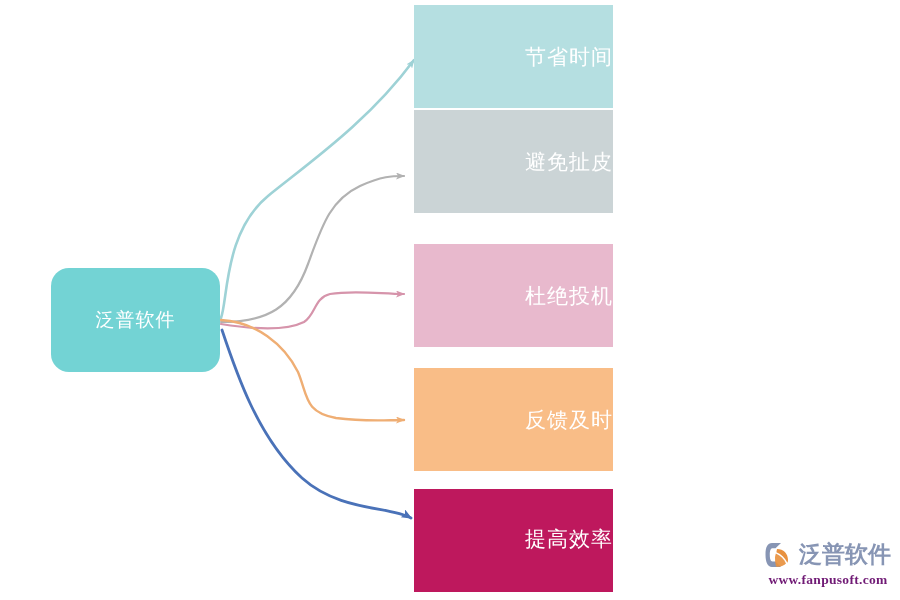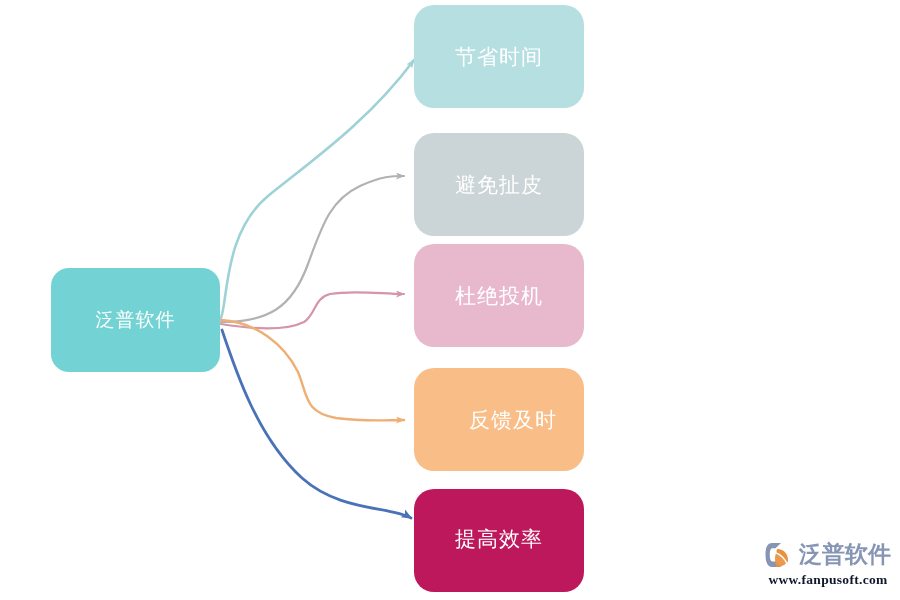--- a/index.html
+++ b/index.html
@@ -41,27 +41,28 @@
   .node.root {
     left: 51px;
     top: 268px;
     width: 169px;
     height: 104px;
     border-radius: 18px;
     font-size: 19px;
   }
   .node.leaf {
     left: 414px;
-    width: 170px;
+    width: 199px;
     height: 103px;
-    border-radius: 20px;
+    border-radius: 0;
     font-size: 21px;
+    justify-content: flex-end;
   }
   .leaf-0 { top: 5px; }
-  .leaf-1 { top: 133px; }
+  .leaf-1 { top: 110px; }
   .leaf-2 { top: 244px; }
   .leaf-3 { top: 368px; padding-left: 28px; }
   .leaf-4 { top: 489px; }
 
   #watermark {
     position: absolute;
     left: 762px;
     top: 536px;
     width: 132px;
     height: 56px;
@@ -85,21 +86,21 @@
     font-size: 23px;
     font-weight: bold;
     color: #8795b4;
     letter-spacing: 0px;
     line-height: 1;
     white-space: nowrap;
   }
   .wm-url {
     font-size: 13.5px;
     font-weight: bold;
-    color: #0f172a;
+    color: #701a75;
     font-family: "Liberation Serif", "DejaVu Serif", serif;
     letter-spacing: 0.3px;
     margin-top: 3px;
     white-space: nowrap;
   }
 </style>
 </head>
 <body>
 
 <div id="canvas">

